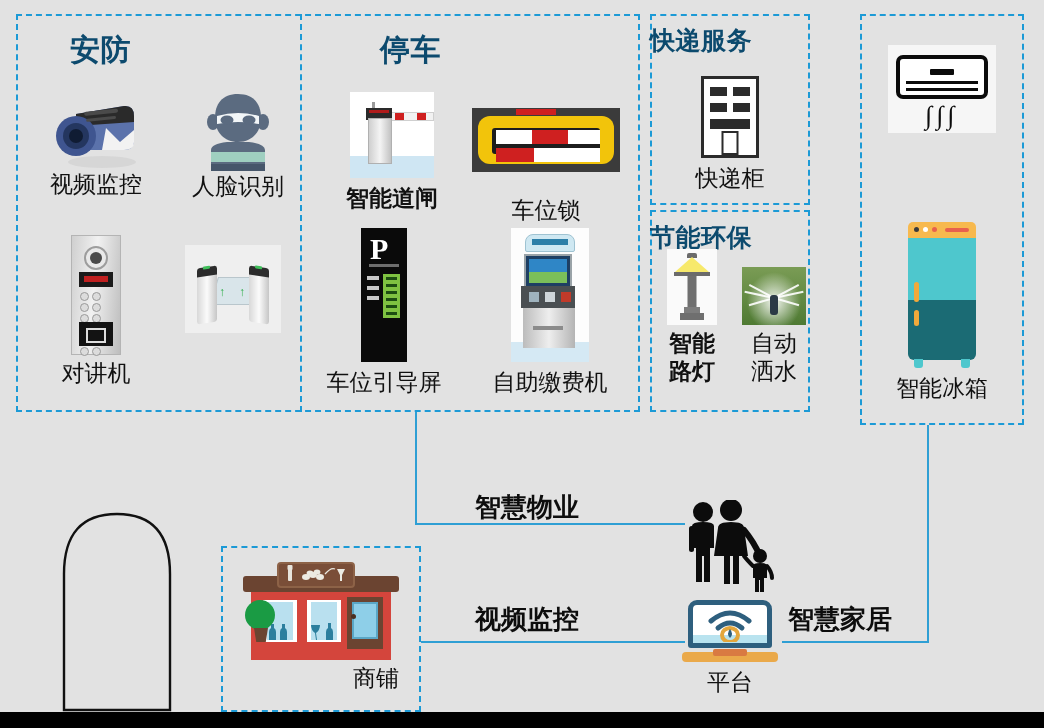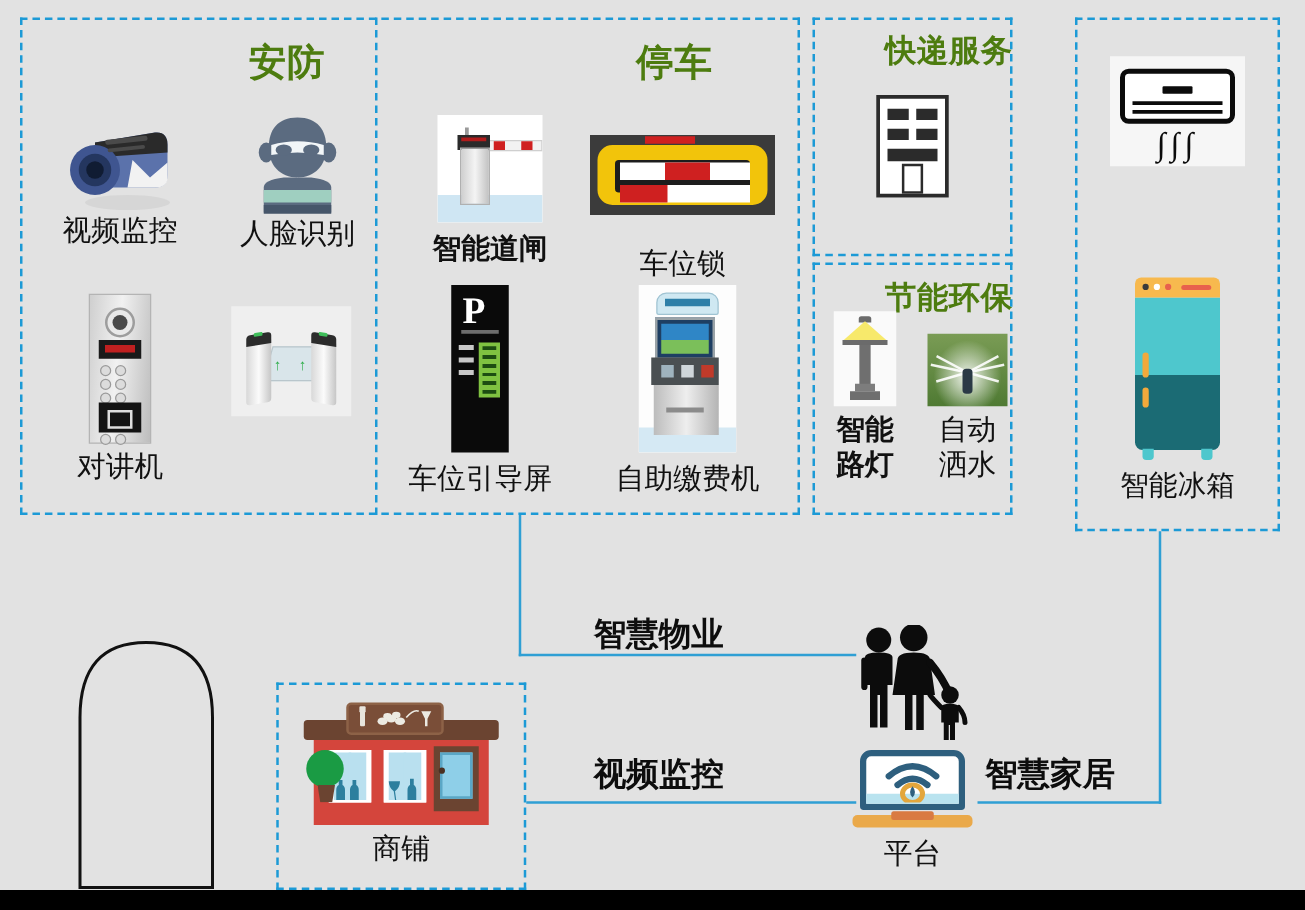--- a/index.html
+++ b/index.html
@@ -24,22 +24,22 @@
   
   .dbox {
     position: absolute;
     border: 2px dashed #1c9ad6;
     box-sizing: border-box;
   }
 
   .grp-title {
     position: absolute;
     font-weight: bold;
-    color: #4d7c0f;
-    text-align: right;
+    color: #0c4a6e;
+    text-align: left;
     white-space: nowrap;
     letter-spacing: 0.5px;
   }
 
   
   .item {
     position: absolute;
     text-align: center;
   }
   .item .art {
@@ -366,20 +366,21 @@
 
   <div class="item" style="left:650px; top:76px; width:160px;">
     <div class="art bld">
       <i style="left:6px; top:8px; width:17px; height:9px;"></i>
       <i style="right:6px; top:8px; width:17px; height:9px;"></i>
       <i style="left:6px; top:24px; width:17px; height:9px;"></i>
       <i style="right:6px; top:24px; width:17px; height:9px;"></i>
       <i style="left:6px; top:40px; right:6px; height:10px;"></i>
       <div class="door"></div>
     </div>
+    <div class="cap" style="margin-top:8px;">快递柜</div>
   </div>
 
   <div class="item" style="left:655px; top:249px; width:74px;font-weight:bold;">
     <div class="art lamp">
       <div class="lamp-cap"></div>
       <div class="lamp-head"></div>
       <div class="lamp-band"></div>
       <div class="lamp-pole"></div>
       <div class="lamp-foot2"></div>
       <div class="lamp-foot"></div>
@@ -473,21 +474,21 @@
           </svg>
         </div>
         <div class="sh-door">
             <span></span>
           </div>
         <div style="position:absolute; left:100px; top:22px; width:5px; height:5px; border-radius:50%; background:#4a3022;"></div>
       </div>
       <div class="sh-tree"></div>
       <div class="sh-pot"></div>
     </div>
-    <div class="cap" style="margin-top:6px;">商铺</div>
+    <div class="cap" style="margin-top:6px;text-align:right;">商铺</div>
   </div>
 
   <div style="position:absolute; left:684px; top:500px; width:92px; height:98px;">
     <svg width="92" height="98" viewBox="0 0 92 98">
 
       <circle cx="19" cy="12" r="10" fill="#0c0c0c"></circle>
       <path d="M8 26 Q8 22 19 22 Q30 22 30 26 L30 48 L26 48 L26 82 L20 82 L20 56 L18 56 L18 82 L12 82 L12 48 L8 48 Z" fill="#0c0c0c"></path>
       <rect x="5" y="26" width="5" height="26" rx="2.5" fill="#0c0c0c"></rect>
 
       <circle cx="47" cy="10" r="11" fill="#0c0c0c"></circle>

